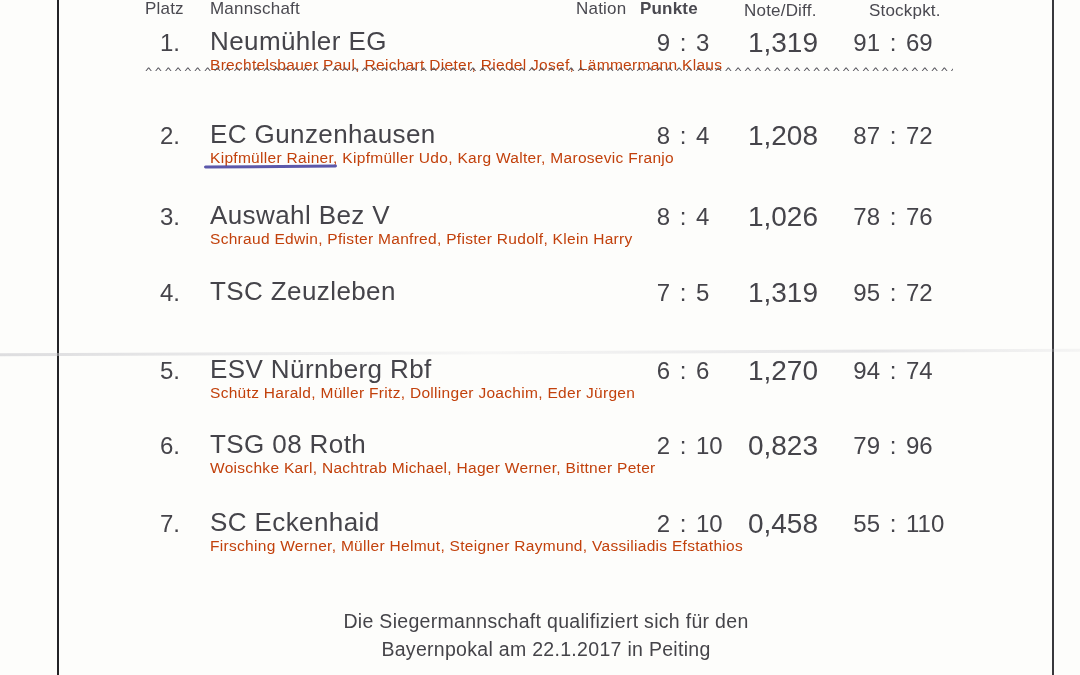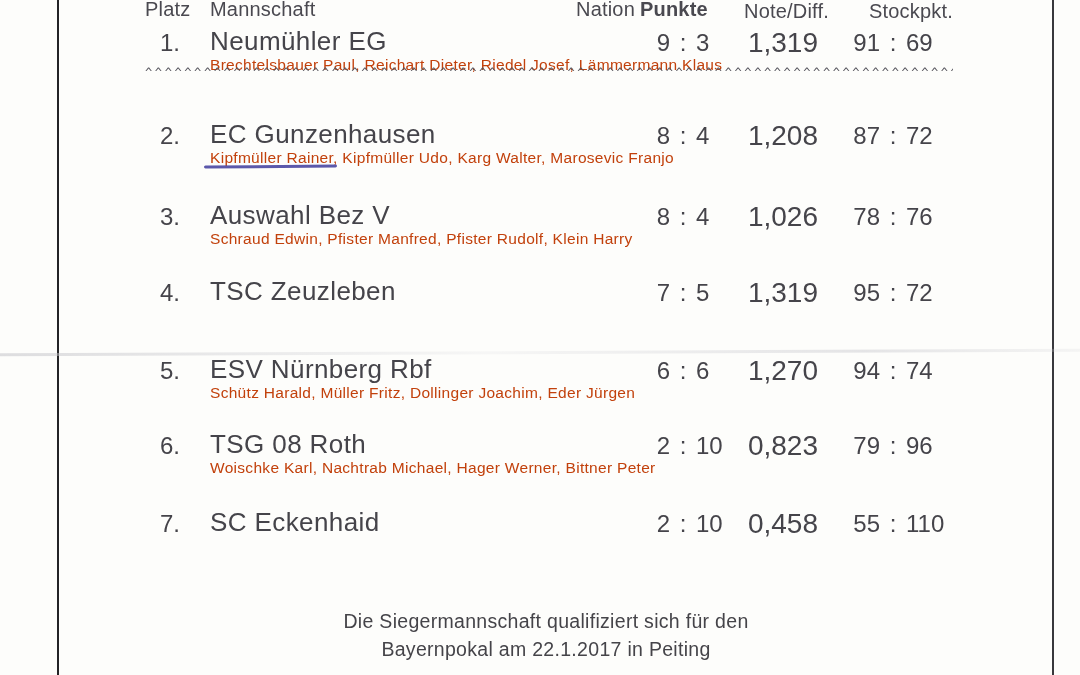--- a/index.html
+++ b/index.html
@@ -10,21 +10,21 @@
   }
   
   .scan-line-left{position:absolute;left:57px;top:0;width:2px;height:675px;background:#232326;}
   .scan-line-right{position:absolute;left:1052px;top:0;width:2px;height:675px;background:#38383c;}
   .paper-crease{
     position:absolute;left:0;top:351px;width:1080px;height:3px;
     background:linear-gradient(to right,rgba(195,195,200,.55),rgba(215,215,220,.18) 45%,rgba(198,198,204,.45) 80%,rgba(210,210,214,.2));
     transform:rotate(-0.25deg);
   }
   
-  .colhead{position:absolute;top:1px;font-size:20px;line-height:16px;color:#4a4950;letter-spacing:.2px;}
+  .colhead{position:absolute;top:1px;font-size:17px;line-height:16px;color:#4a4950;letter-spacing:.2px;}
   .h-platz{left:145px;}
   .h-mann{left:210px;}
   .h-nation{left:576px;}
   .h-punkte{left:640px;font-weight:bold;}
   .h-note{left:744px;top:3px;}
   .h-stock{left:869px;top:3px;}
   
   .row{position:absolute;left:0;width:1080px;height:50px;}
   .row .platz{position:absolute;left:138px;top:2px;width:42px;text-align:right;font-size:24px;line-height:28px;}
   .row .team{position:absolute;left:210px;top:0;font-size:26px;line-height:28px;letter-spacing:.4px;white-space:nowrap;}
@@ -177,20 +177,21 @@
       <span class="score-left">2</span>
       <span class="score-sep">:</span>
       <span class="score-right">10</span>
     </div>
     <div class="note">0,458</div>
     <div class="stock">
       <span class="score-left">55</span>
       <span class="score-sep">:</span>
       <span class="score-right">110</span>
     </div>
+    <div class="players">Firsching Werner, Müller Helmut, Steigner Raymund, Vassiliadis Efstathios</div>
   </div>
 
   <div class="footer">
     <div>Die Siegermannschaft qualifiziert sich für den</div>
     <div>Bayernpokal am 22.1.2017 in Peiting</div>
   </div>
 
 </div>
 
 </body></html>

